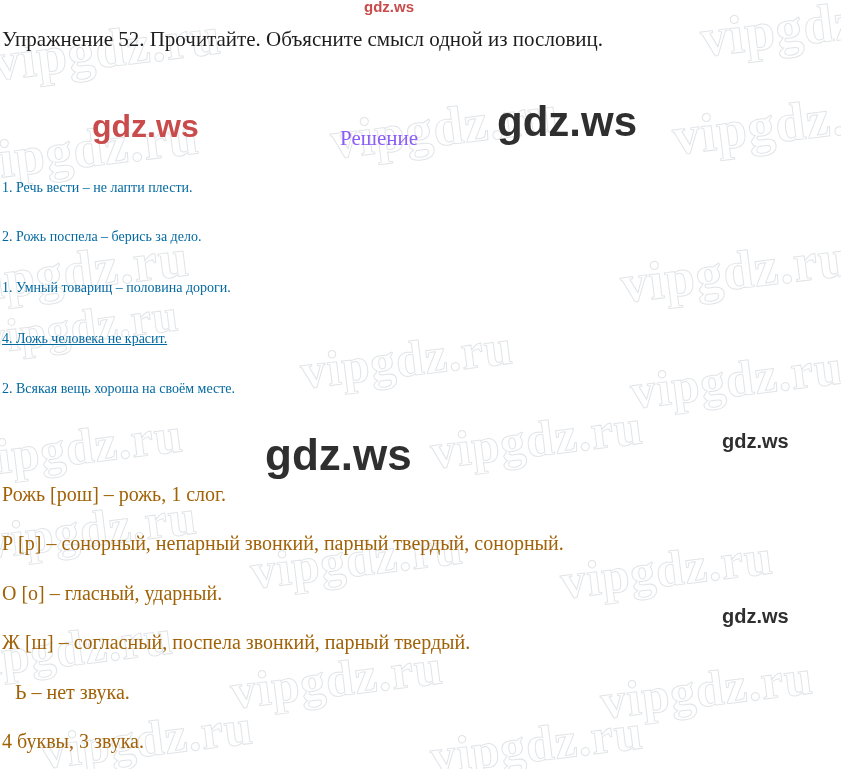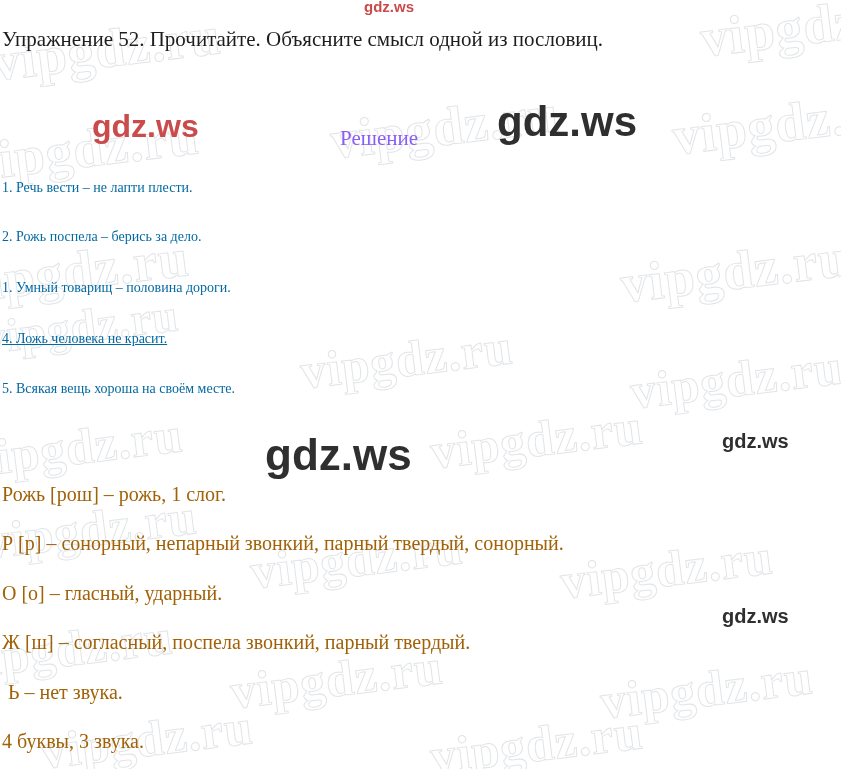--- a/index.html
+++ b/index.html
@@ -105,23 +105,23 @@
   <div class="doc">
 
     <div class="line title" style="left:2px; top:27px;">Упражнение 52. Прочитайте. Объясните смысл одной из пословиц.</div>
 
     <div class="line solution" style="left:340px; top:126px;">Решение</div>
 
     <div class="line item" style="left:2px; top:180px;">1. Речь вести – не лапти плести.</div>
     <div class="line item" style="left:2px; top:229px;">2. Рожь поспела – берись за дело.</div>
     <div class="line item" style="left:2px; top:280px;">1. Умный товарищ – половина дороги.</div>
     <div class="line item" style="left:2px; top:331px;text-decoration:underline;">4. Ложь человека не красит.</div>
-    <div class="line item" style="left:2px; top:381px;">5. Всякая вещь хороша на своём месте.</div>
+    <div class="line item" style="left:2px; top:381px;">2. Всякая вещь хороша на своём месте.</div>
 
     <div class="line analysis" style="left:2px; top:483px;">Рожь [рош] – рожь, 1 слог.</div>
     <div class="line analysis" style="left:2px; top:532px;">Р [р] – сонорный, непарный звонкий, парный твердый, сонорный.</div>
     <div class="line analysis" style="left:2px; top:582px;">О [о] – гласный, ударный.</div>
     <div class="line analysis" style="left:2px; top:631px;">Ж [ш] – согласный, поспела звонкий, парный твердый.</div>
-    <div class="line analysis" style="left:8px; top:681px;font-family:Liberation Serif, serif;">Ь – нет звука.</div>
+    <div class="line analysis" style="left:15px; top:681px;font-family:Liberation Serif, serif;">Ь – нет звука.</div>
     <div class="line analysis" style="left:2px; top:730px;">4 буквы, 3 звука.</div>
 
   </div>
 </div>
 
 </body></html>

